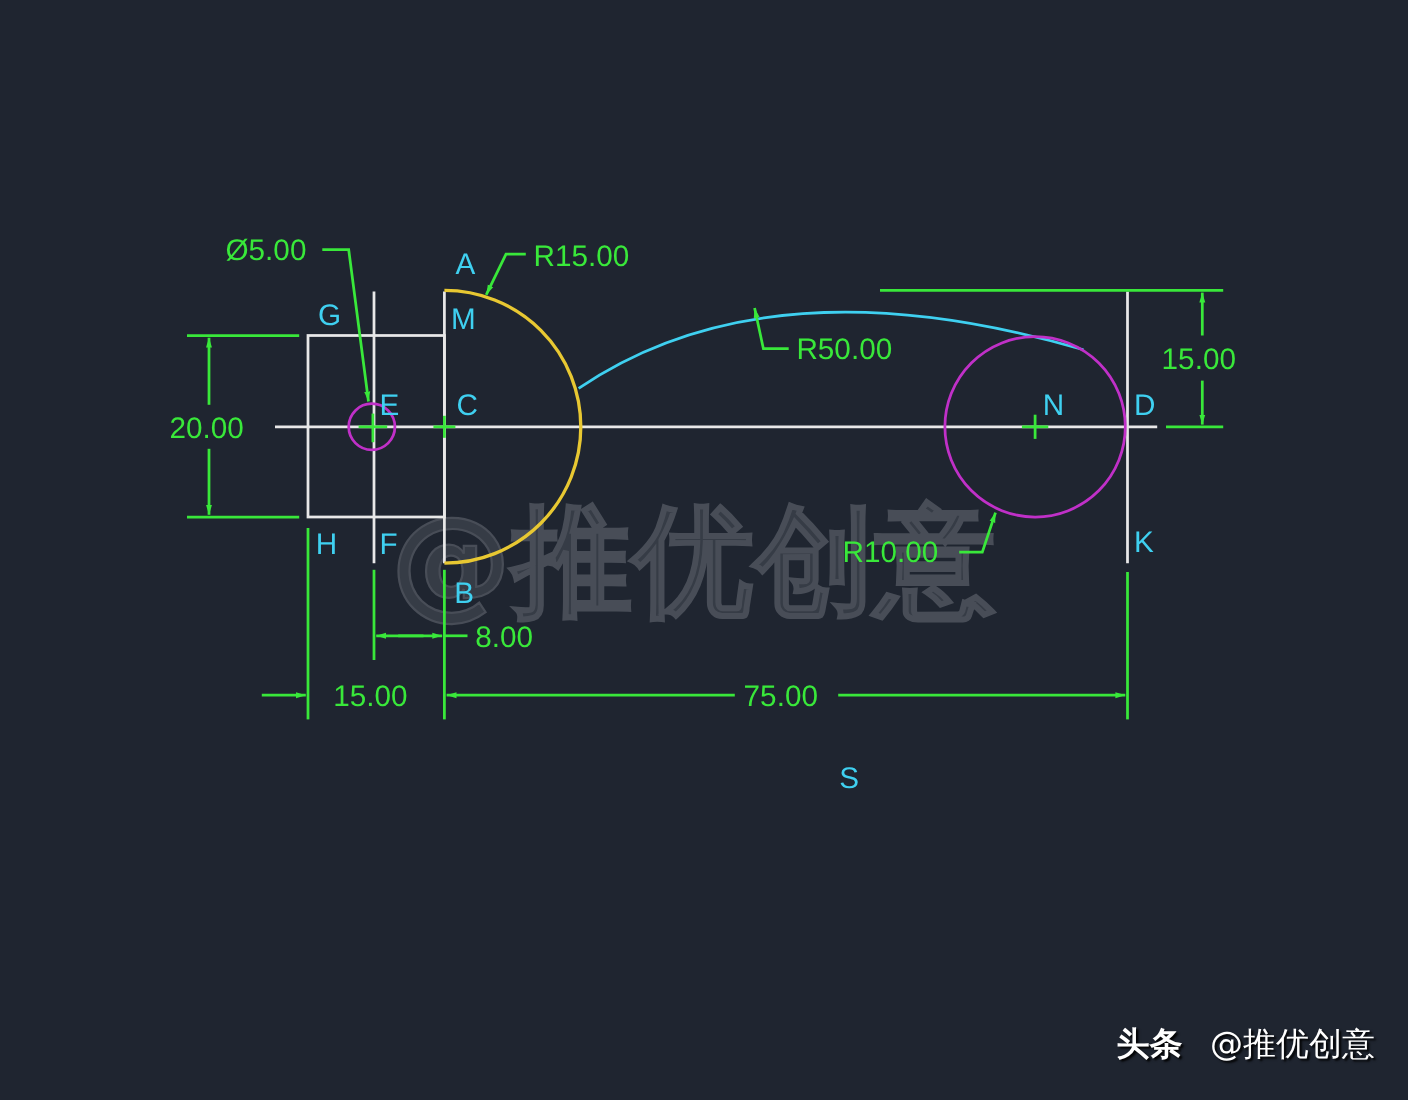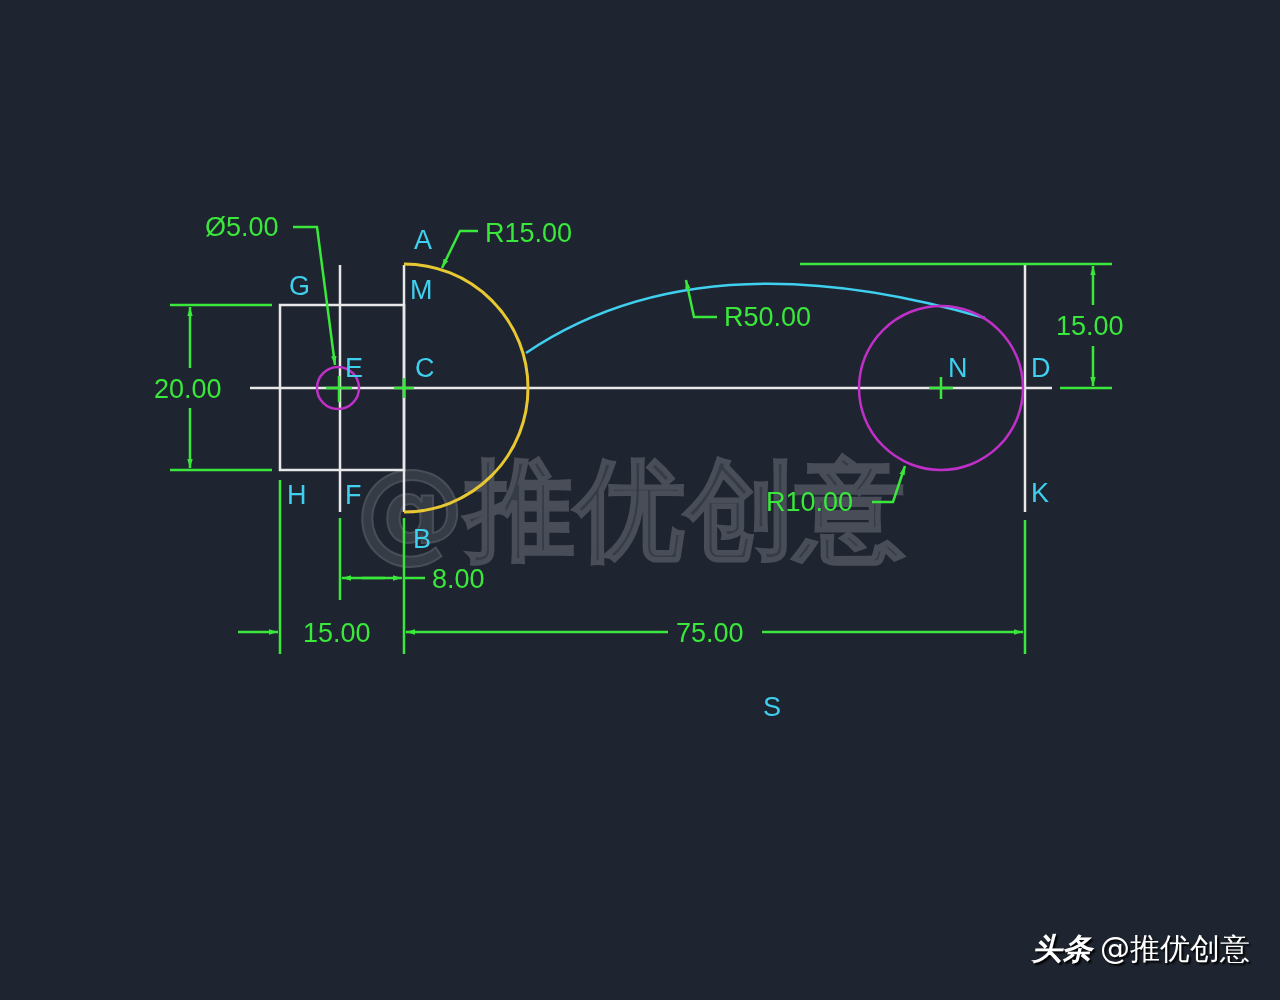--- a/index.html
+++ b/index.html
@@ -2,21 +2,21 @@
 <html><head>
 <meta charset="utf-8">
 <style>
   html, body { margin: 0; padding: 0; }
   body { width: 1280px; height: 1000px; background: #1f2530; overflow: hidden; position: relative; font-family: "Liberation Sans", sans-serif; }
   #canvas { position: absolute; left: 0; top: 0; width: 1280px; height: 1000px; }
   .dim-text { fill: #39e83a; font-family: "Liberation Sans", sans-serif; font-size: 27px; }
   .pt-label { fill: #3fd0f0; font-family: "Liberation Sans", sans-serif; font-size: 27px; }
   .watermark { fill: #4a4f58; stroke: #6a6f78; stroke-width: 2; opacity: 0.55; font-family: "DejaVu Sans", sans-serif; font-weight: bold; font-size: 110px; }
   .footer { position: absolute; right: 30px; bottom: 30px; color: #ffffff; font-family: "DejaVu Sans", sans-serif; font-size: 30px; text-shadow: 2px 2px 2px #000; }
-  .footer .brand { font-weight: bold; margin-right: 8px; font-style: italic; }
+  .footer .brand { font-weight: bold; margin-right: 25px; }
 </style>
 </head>
 <body>
 
 <svg id="canvas" viewBox="0 0 1280 1000" xmlns="http://www.w3.org/2000/svg">
   <defs>
     <marker id="arrow" viewBox="0 0 10 10" refX="10" refY="5" markerWidth="9" markerHeight="9" orient="auto-start-reverse" markerUnits="userSpaceOnUse">
       <path d="M0,2 L10,5 L0,8 z" fill="#39e83a"></path>
     </marker>
   </defs>

